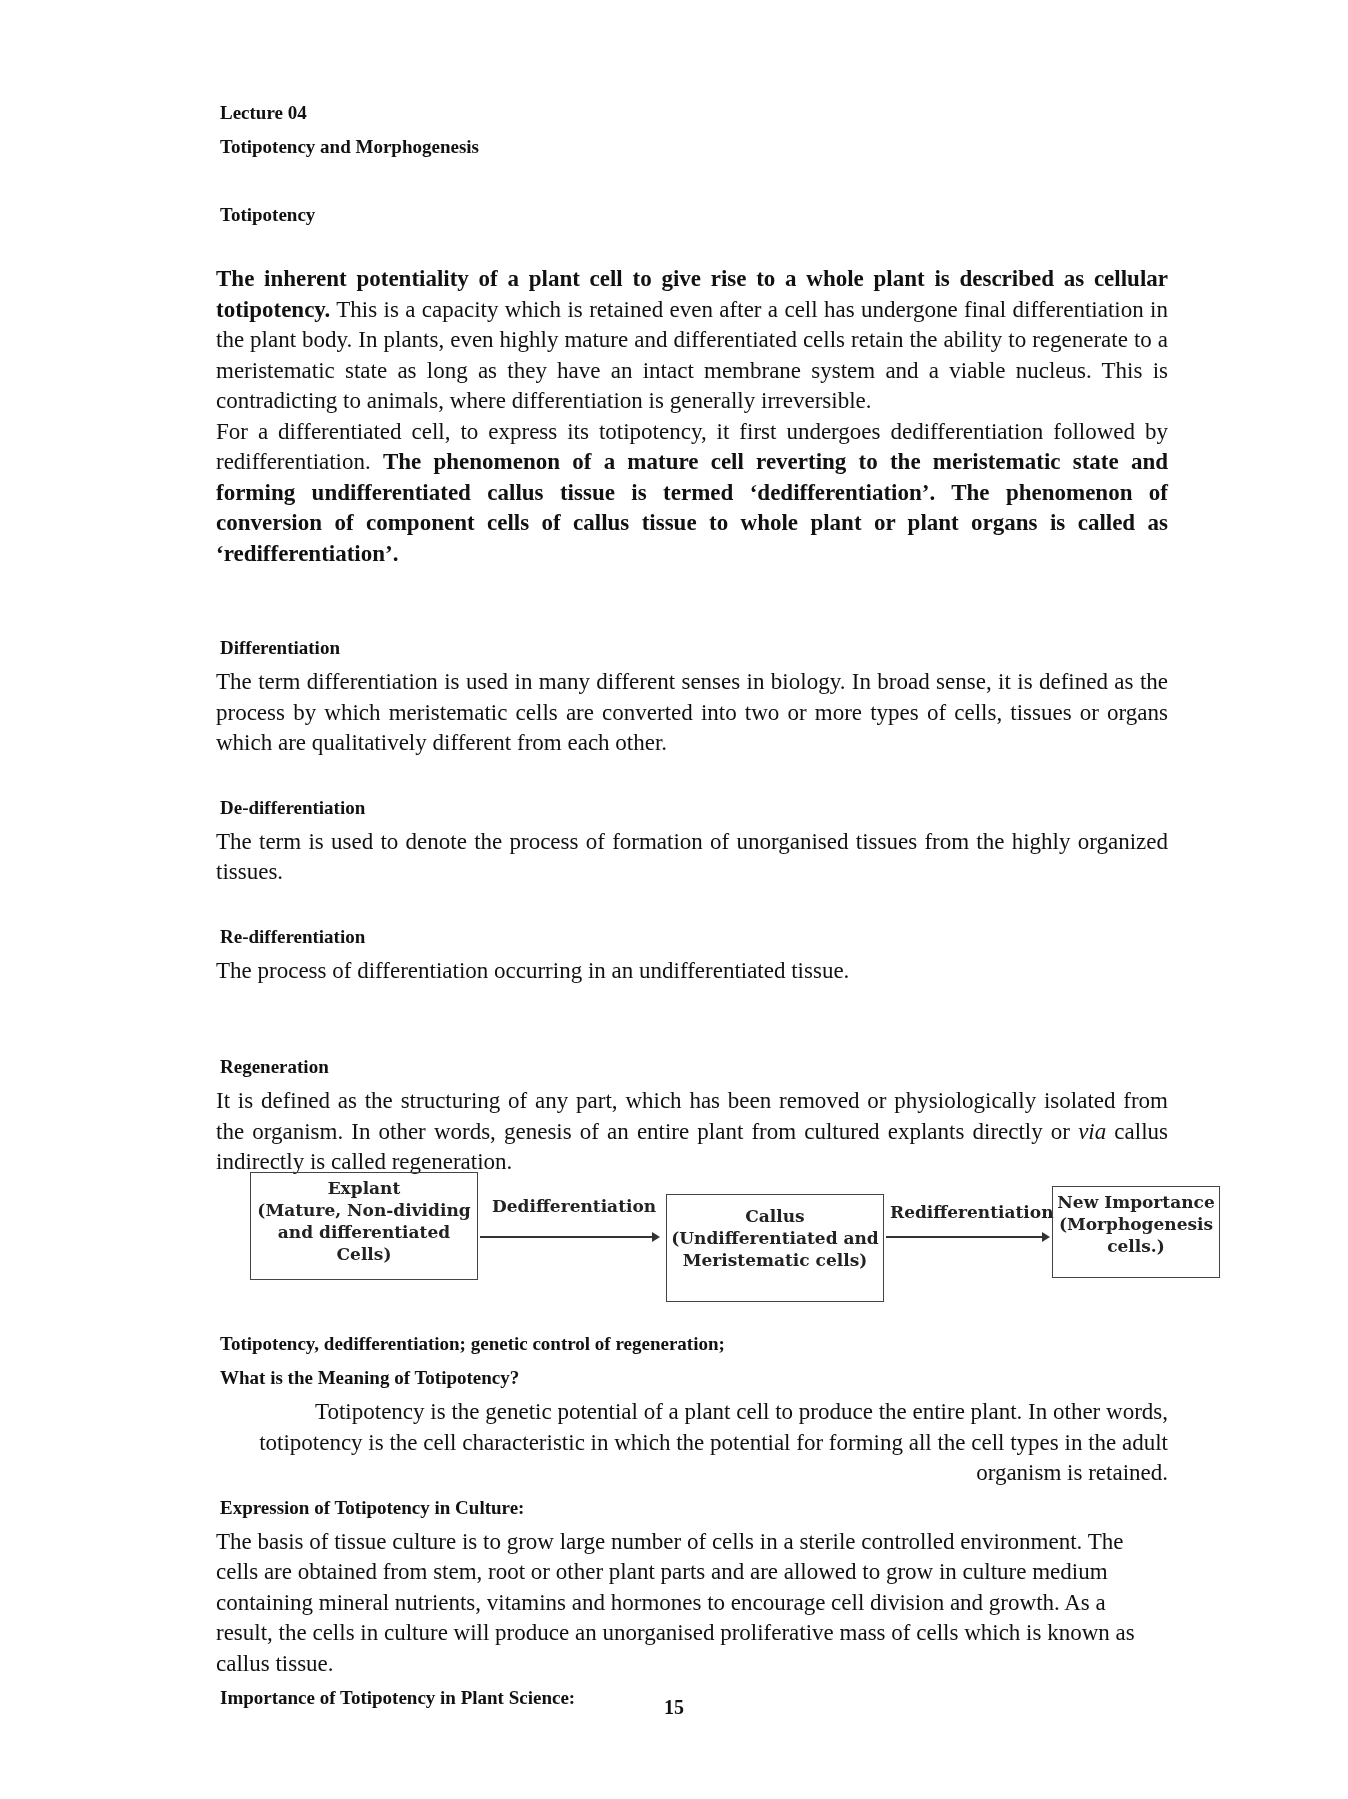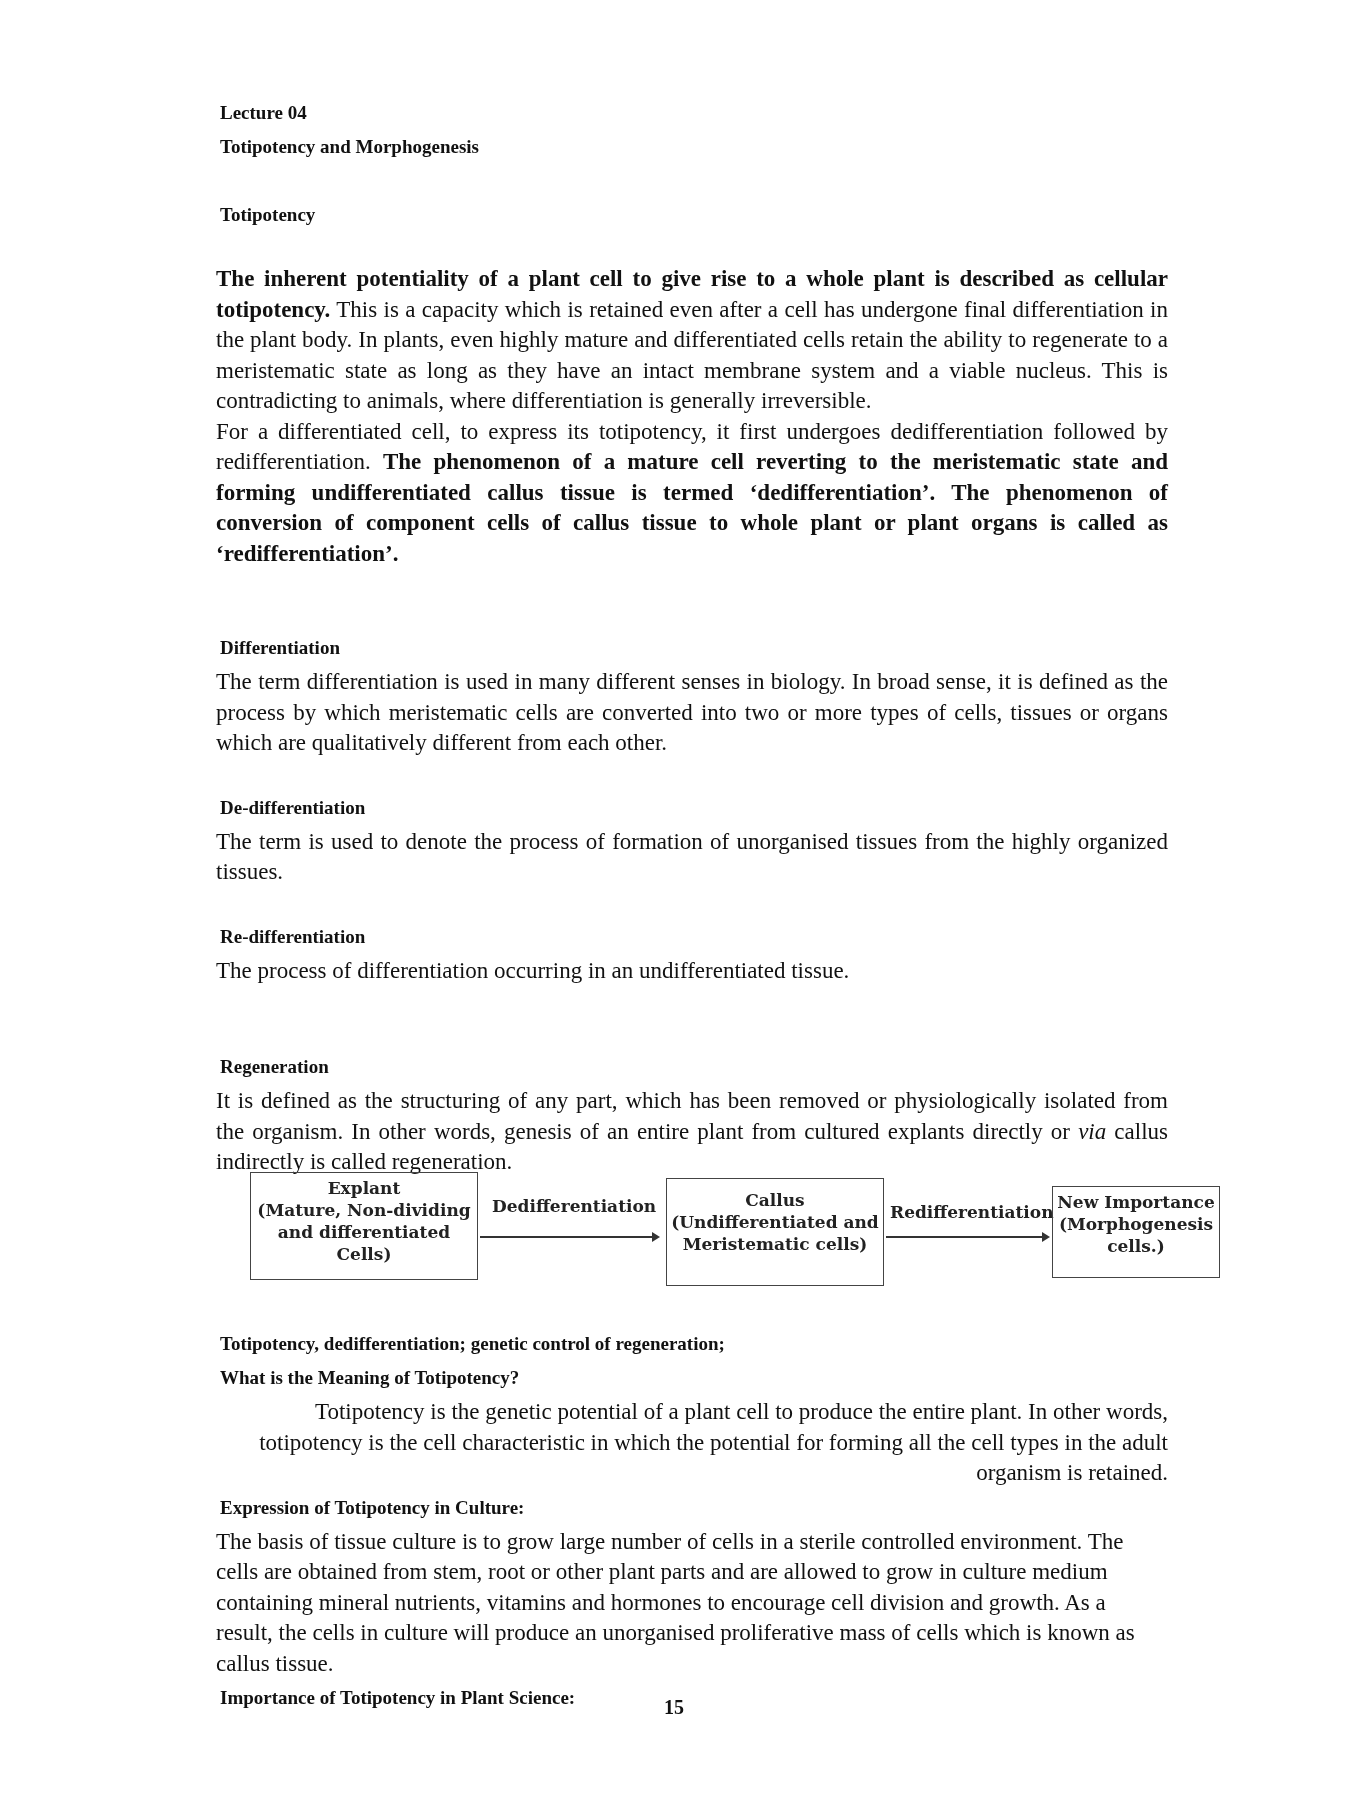--- a/index.html
+++ b/index.html
@@ -50,21 +50,21 @@
 </div>
 
 <div class="diagram">
   <div class="box" style="left:0;top:2px;width:228px;height:108px;">
     <div>Explant</div>
     <div>(Mature, Non-dividing</div>
     <div>and differentiated Cells)</div>
   </div>
   <div class="arrow-label" style="left:242px;top:26px;">Dedifferentiation</div>
   <div class="arrow" style="left:230px;top:66px;width:178px;"></div>
-  <div class="box" style="left:416px;top:8px;width:218px;height:108px;padding-top:10px;">
+  <div class="box" style="left:416px;top:24px;width:218px;height:108px;padding-top:10px;">
     <div>Callus</div>
     <div>(Undifferentiated and</div>
     <div>Meristematic cells)</div>
   </div>
   <div class="arrow-label" style="left:640px;top:32px;">Redifferentiation</div>
   <div class="arrow" style="left:636px;top:66px;width:162px;"></div>
   <div class="box" style="left:802px;top:16px;width:168px;height:92px;">
     <div>New Importance</div>
     <div>(Morphogenesis</div>
     <div>cells.)</div>

